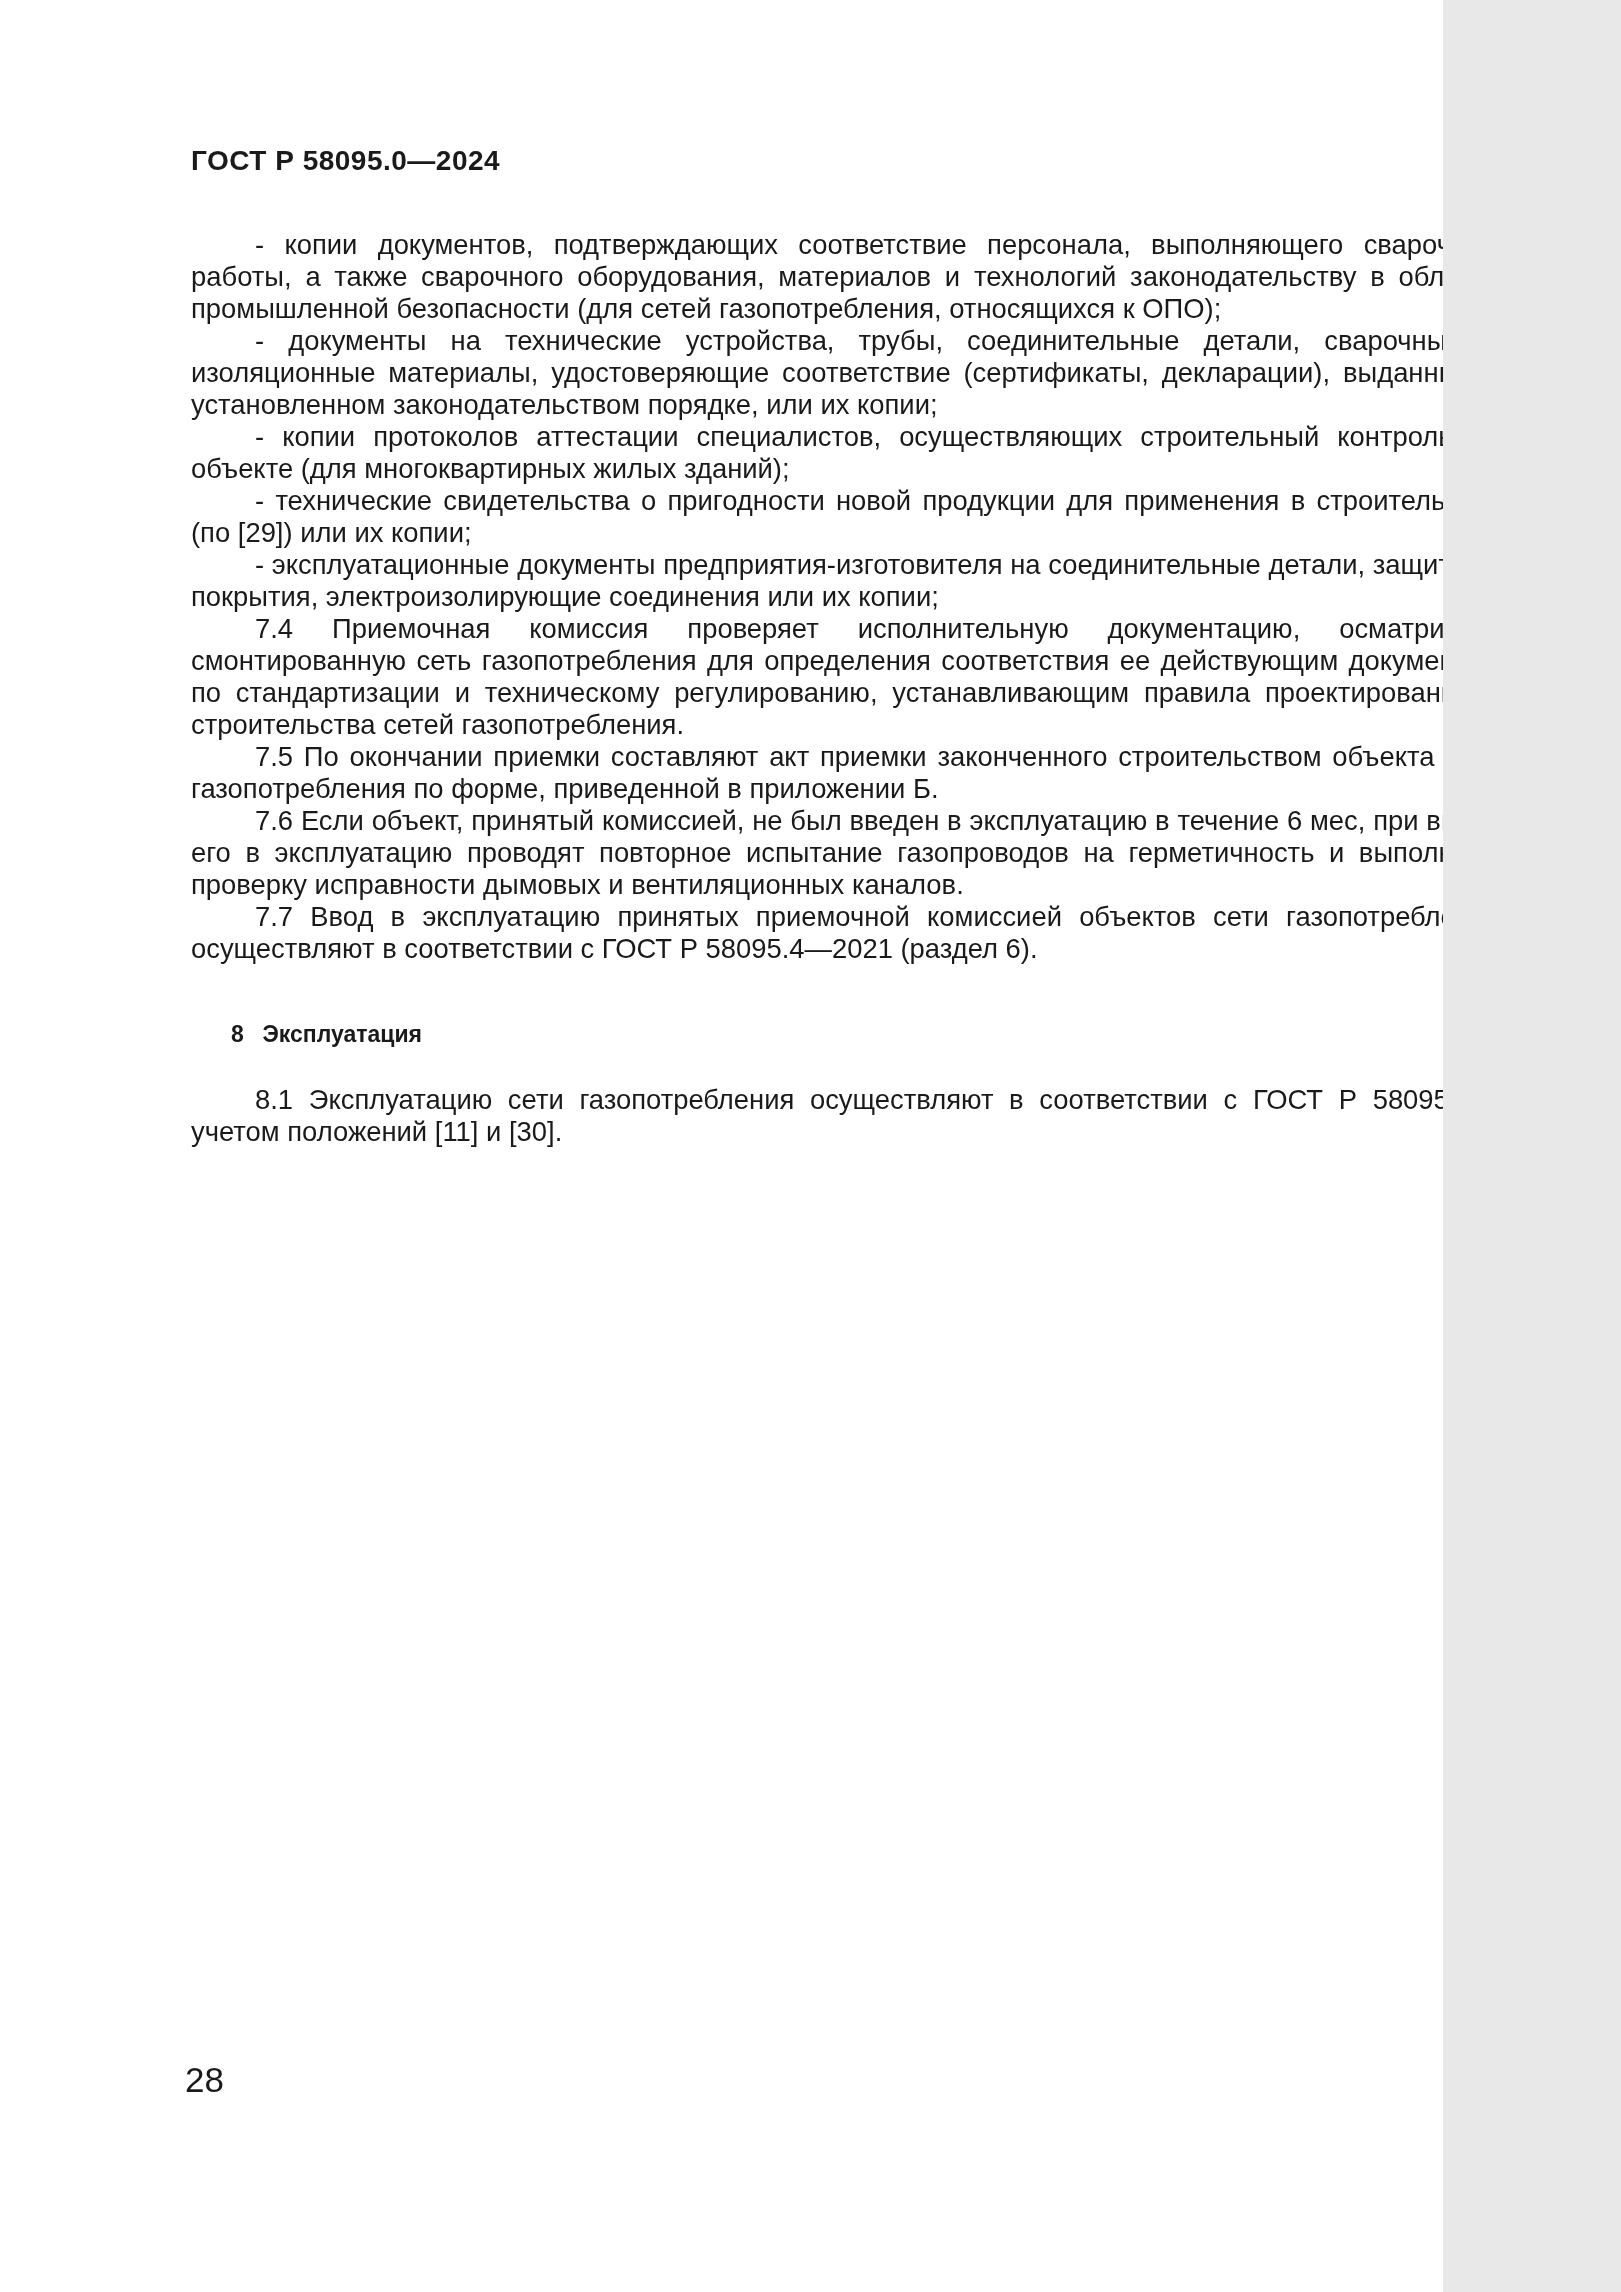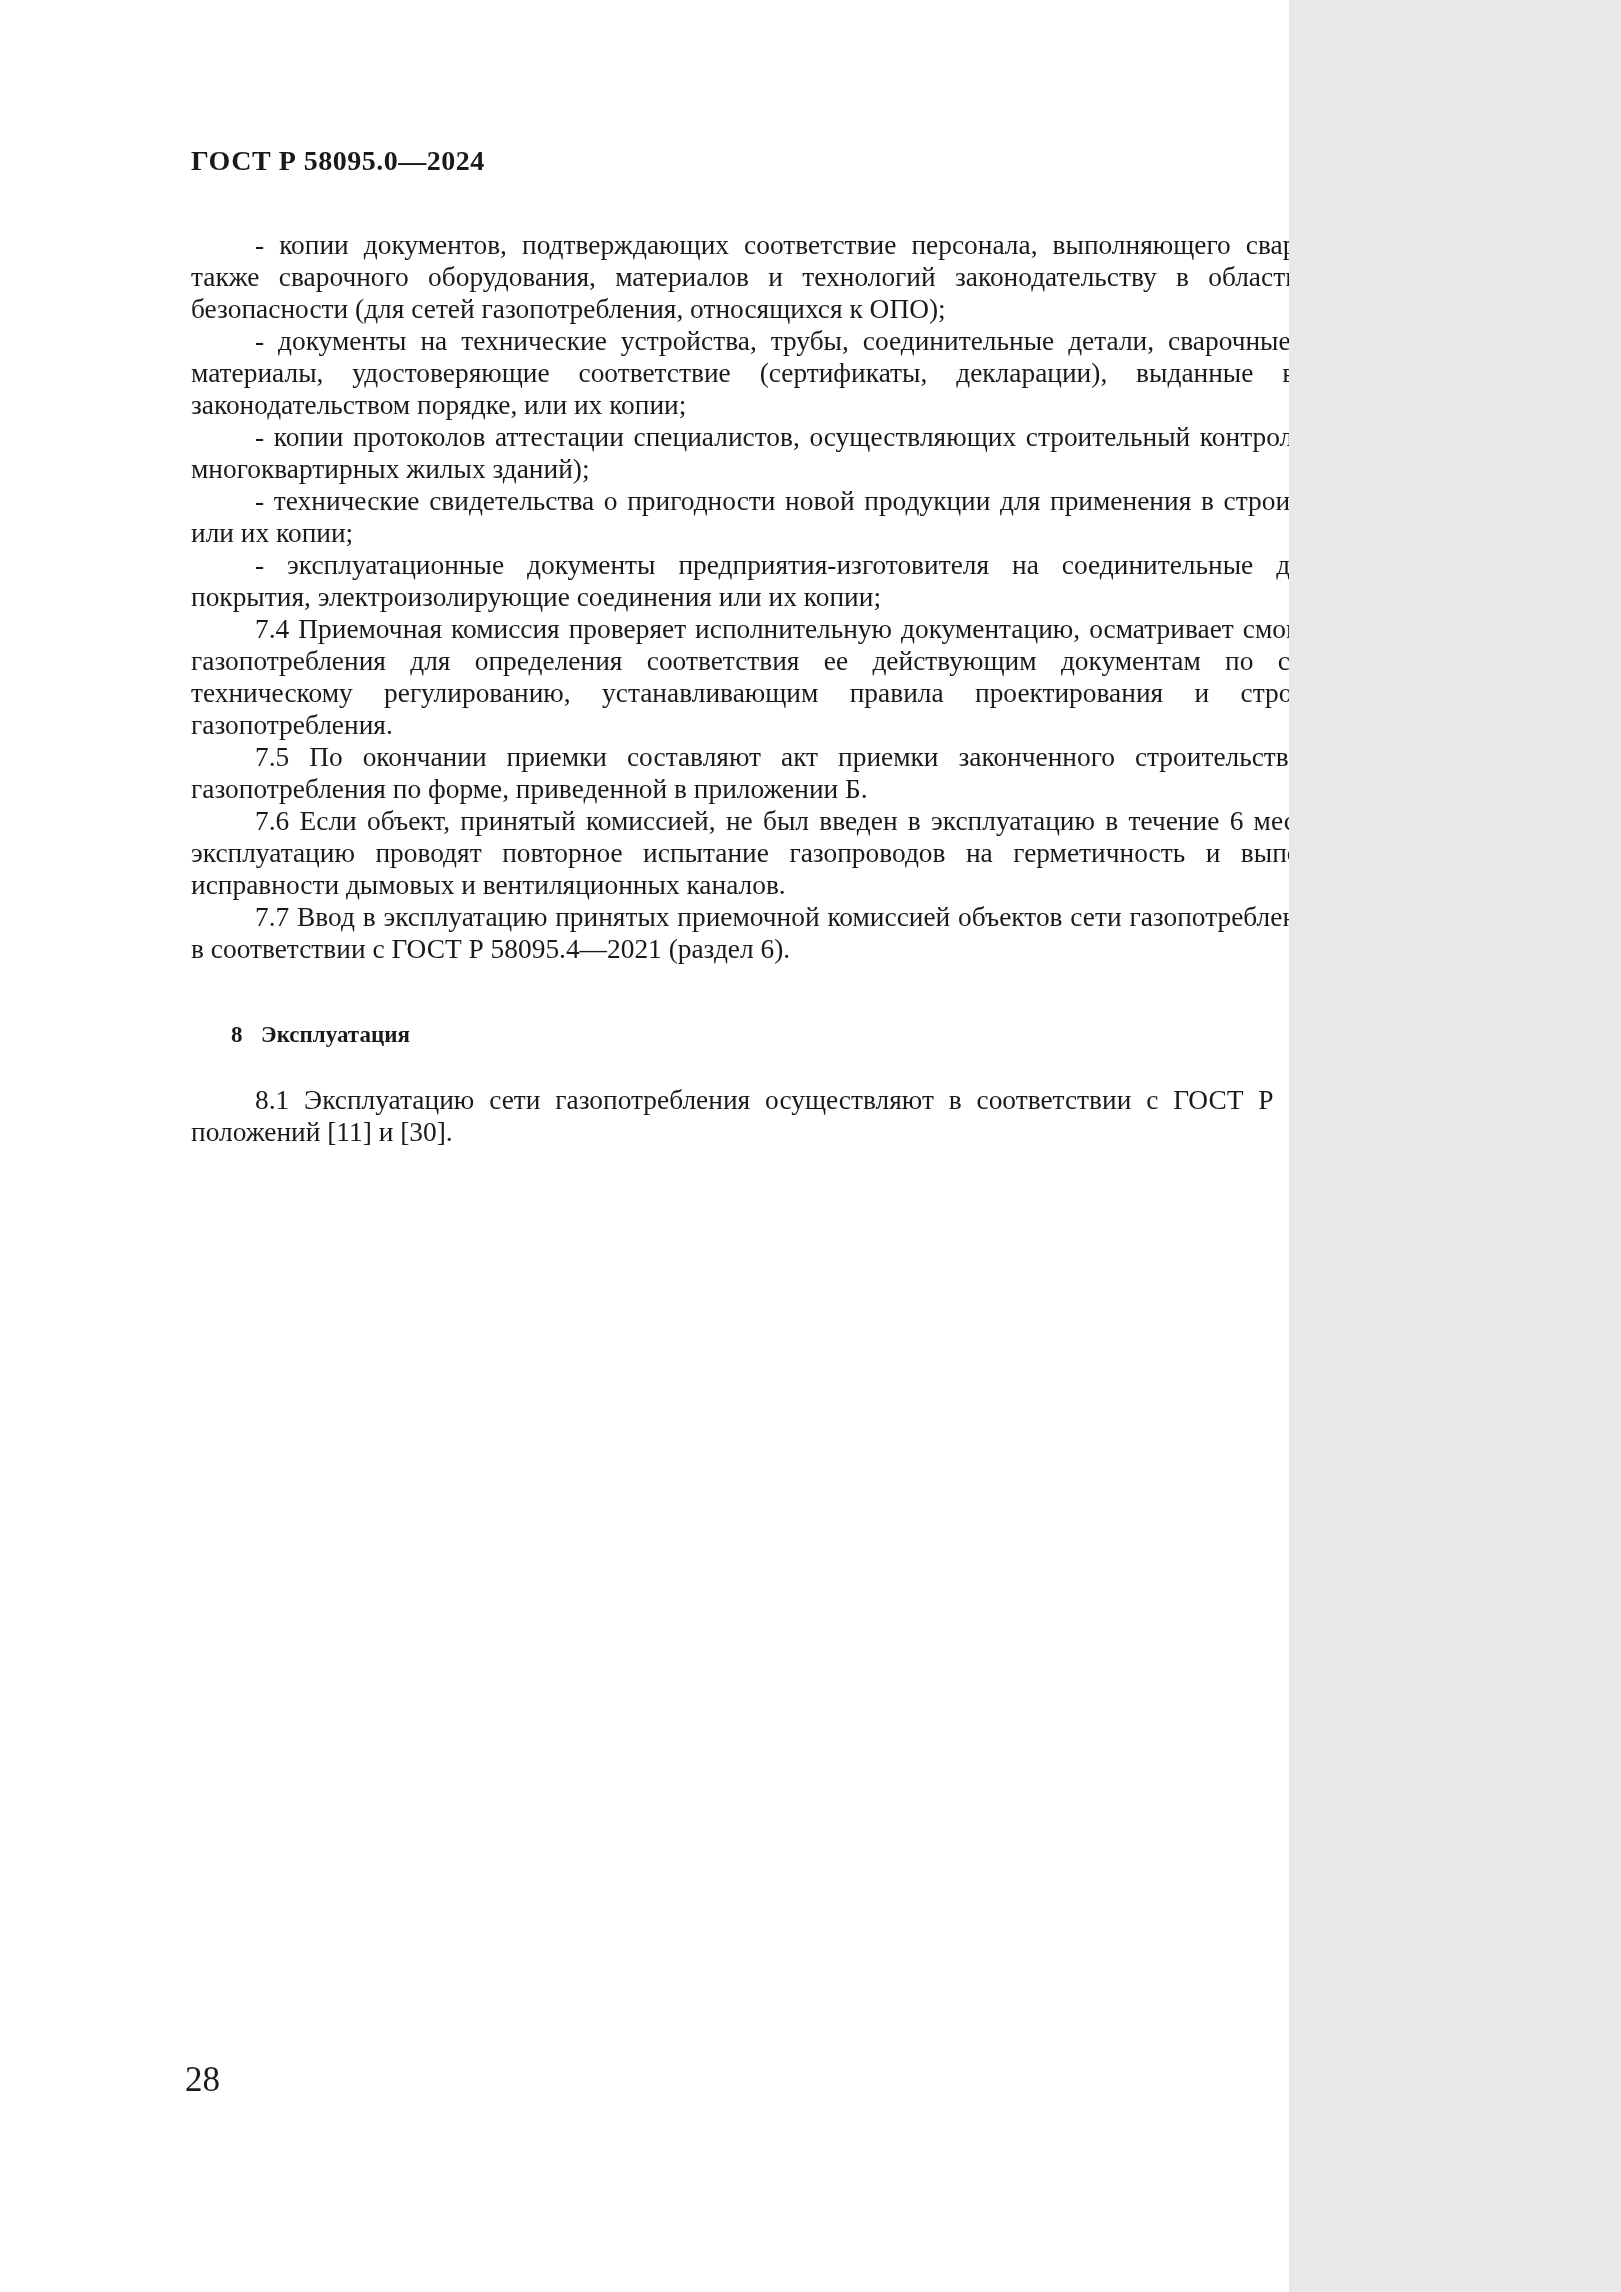--- a/index.html
+++ b/index.html
@@ -2,24 +2,24 @@
 <html lang="ru"><head>
 <meta charset="utf-8">
 <style>
   html, body {
     margin: 0;
     padding: 0;
     background: #e8e8e8;
   }
   .page {
     position: relative;
-    width: 1289px;
+    width: 1443px;
     height: 2293px;
     background: #ffffff;
-    font-family: Liberation Serif, serif;
+    font-family: Liberation Sans, sans-serif;
     color: #1a1a1a;
     overflow: hidden;
   }
   .running-header {
     position: absolute;
     left: 191px;
     top: 145px;
     font-size: 28px;
     font-weight: bold;
     letter-spacing: 0.5px;

